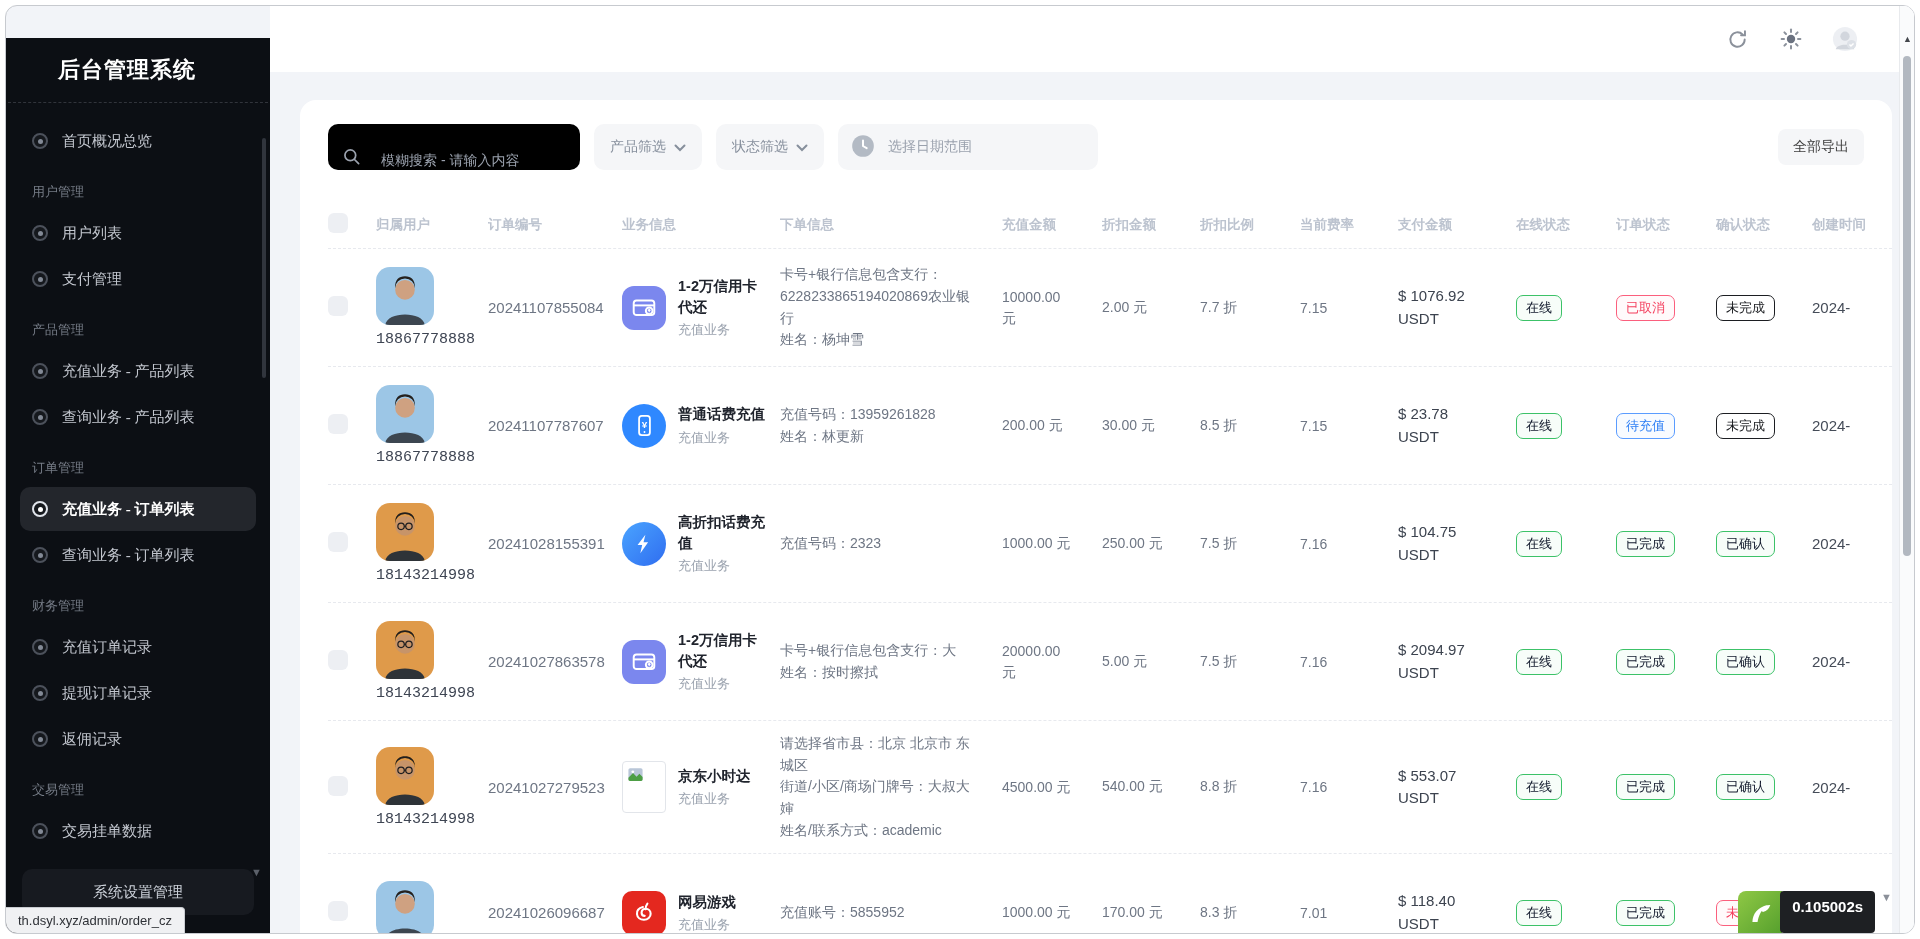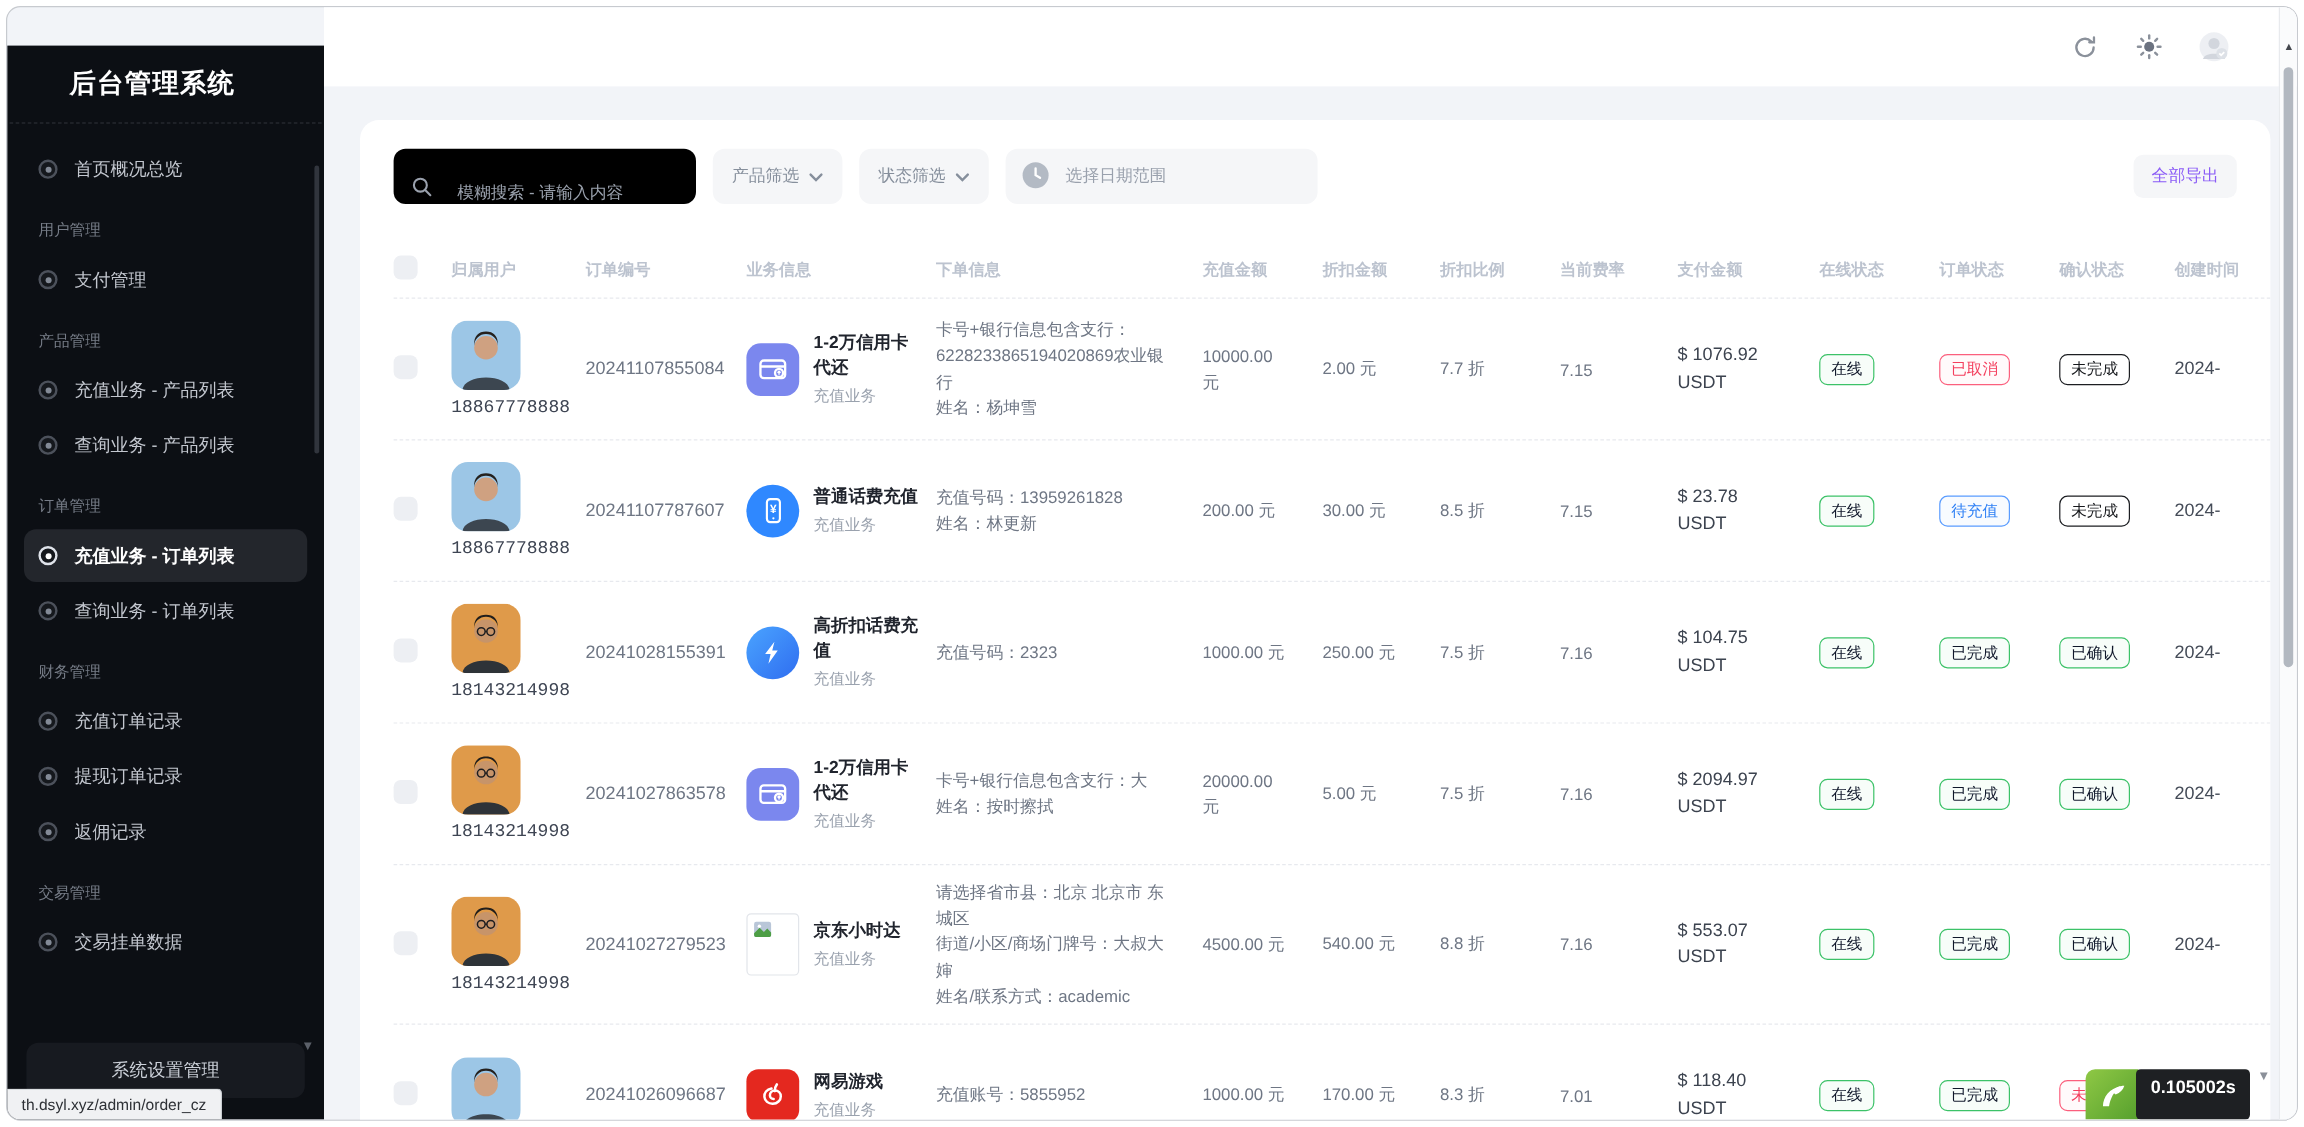--- a/index.html
+++ b/index.html
@@ -4,21 +4,21 @@
 <style>
   * { box-sizing: border-box; margin: 0; padding: 0; }
   html,body { width:1920px; height:939px; background:#fff; font-family:"Liberation Sans","DejaVu Sans",sans-serif; overflow:hidden; }
 
   .window { position:absolute; inset:5px; border:1px solid #c7cacf; border-radius:12px; overflow:hidden; background:#f2f4f8; }
 
   
   .sidebar { position:absolute; left:0; top:0; bottom:0; width:264px; background:#0c0f14; color:#d6dae0; z-index:5;margin-top:32px; }
   .sidebar-title { height:64px; display:flex; align-items:center; padding-left:52px; font-size:22px; font-weight:bold; color:#fff; letter-spacing:1px; }
   .sidebar-divider { border-top:1px dashed #31343b; margin:0 2px; }
-  .menu { padding:16px 14px 0 14px; }
+  .menu { padding:16px 14px 0 14px;font-family:Liberation Serif, serif; }
   .section-label { color:#767c87; font-size:13px; margin:20px 0 10px 12px; }
   .menu-item { display:flex; align-items:center; gap:14px; height:44px; padding:0 12px; border-radius:10px; font-size:15px; color:#c3c7cf; cursor:pointer; margin-bottom:2px; }
   .menu-item.active { background:#23262c; color:#fff; font-weight:bold; }
   .bullseye { width:16px; height:16px; border-radius:50%; border:2px solid #4c515b; position:relative; flex:none; background:#15181d; }
   .bullseye::after { content:""; position:absolute; left:50%; top:50%; width:5px; height:5px; margin:-2.5px 0 0 -2.5px; border-radius:50%; background:#838a96; }
   .menu-item.active .bullseye { border-color:#dfe3ea; }
   .menu-item.active .bullseye::after { background:#fff; }
   .sidebar-scroll-thumb { position:absolute; right:4px; top:100px; width:4px; height:240px; border-radius:3px; background:#31353d; }
   .menu-scroll-hint { position:absolute; right:8px; top:828px; color:#5b6069; font-size:11px; }
   .sidebar-footer-btn { position:absolute; left:16px; right:16px; bottom:18px; height:46px; background:#171a20; border-radius:10px; display:flex; align-items:center; justify-content:center; font-size:15px; color:#ccd1d9; cursor:pointer; }
@@ -31,21 +31,21 @@
 
   .content { padding:28px 22px 0 30px; }
   .card { background:#fff; border-radius:16px; padding:24px 0 24px 28px; overflow:hidden; min-height:900px; }
 
   
   .toolbar { display:flex; align-items:center; gap:14px; padding-right:28px; }
   .search-box { width:252px; height:46px; background:#000000; border-radius:10px; display:flex; align-items:flex-end; gap:20px; padding:0 14px; cursor:text; }
   .search-box .ph { color:#9aa1ad; font-size:14px; }
   .select-box { height:46px; background:#f5f6f8; border-radius:10px; display:flex; align-items:center; justify-content:center; gap:8px; color:#868f9c; font-size:14px; cursor:pointer; padding:0 16px; }
   .daterange-box { width:260px; height:46px; background:#f5f6f8; border-radius:10px; display:flex; align-items:center; gap:12px; padding:0 12px; color:#9aa1ad; font-size:14px; cursor:pointer; }
-  .export-btn { margin-left:auto; height:36px; background:#f5f6f8; border-radius:8px; border:none; color:#8b5cf6; font-size:14px; padding:0 15px; cursor:pointer; }
+  .export-btn { margin-left:auto; height:36px; background:#f5f6f8; border-radius:8px; border:none; color:#404040; font-size:14px; padding:0 15px; cursor:pointer; }
 
   
   .thead, .trow { display:grid; grid-template-columns:48px 112px 134px 158px 222px 100px 98px 100px 98px 118px 100px 100px 96px minmax(0,1fr); align-items:center; }
   .thead { margin-top:32px; height:46px; }
   .th { color:#bcc3cf; font-size:13.5px; font-weight:bold; white-space:nowrap; overflow:hidden; }
   .th.col-created { max-width:54px; }
   .checkbox { width:20px; height:20px; border-radius:6px; background:#edeff3; display:inline-block; cursor:pointer; }
   .trow { border-top:1px dashed #e7e9ee; min-height:118px; padding:12px 0; }
   .cell { font-size:14px; color:#6e7684; }
   .c-user { display:flex; flex-direction:column; align-items:flex-start; gap:6px;font-family:Liberation Mono, monospace; }
@@ -88,20 +88,24 @@
 
   <aside class="sidebar">
     <div class="sidebar-title">后台管理系统</div>
     <div class="sidebar-divider"></div>
     <nav class="menu" id="sidebar-menu">
         <div class="menu-item">
           <span class="bullseye"></span>
           <span>首页概况总览</span>
         </div>
         <div class="section-label">用户管理</div>
+        <div class="menu-item">
+          <span class="bullseye"></span>
+          <span>用户列表</span>
+        </div>
         <div class="menu-item">
           <span class="bullseye"></span>
           <span>支付管理</span>
         </div>
         <div class="section-label">产品管理</div>
         <div class="menu-item">
           <span class="bullseye"></span>
           <span>充值业务 - 产品列表</span>
         </div>
         <div class="menu-item">

